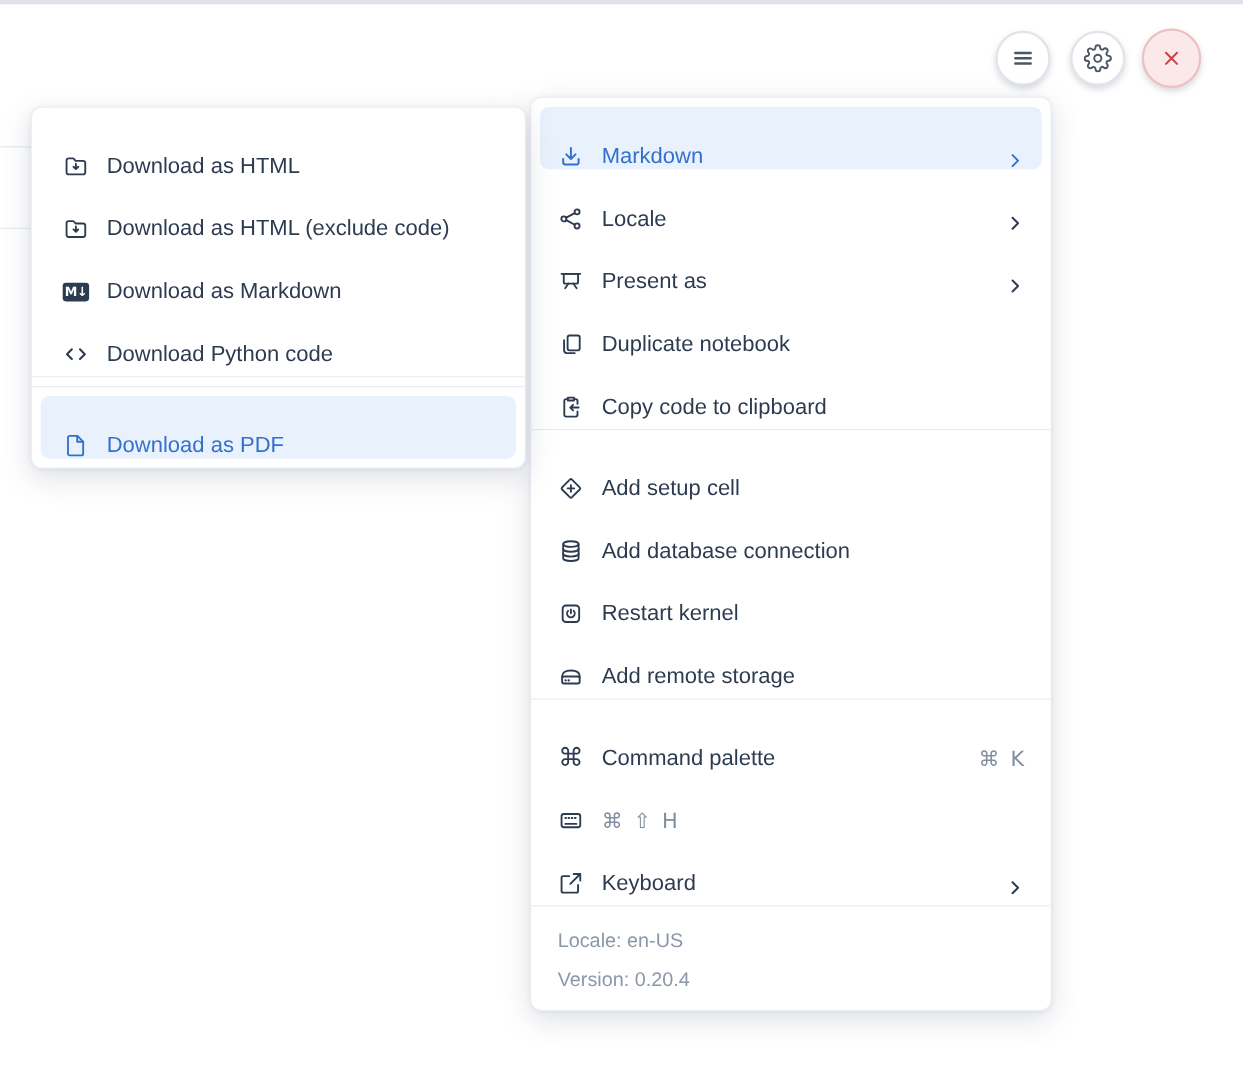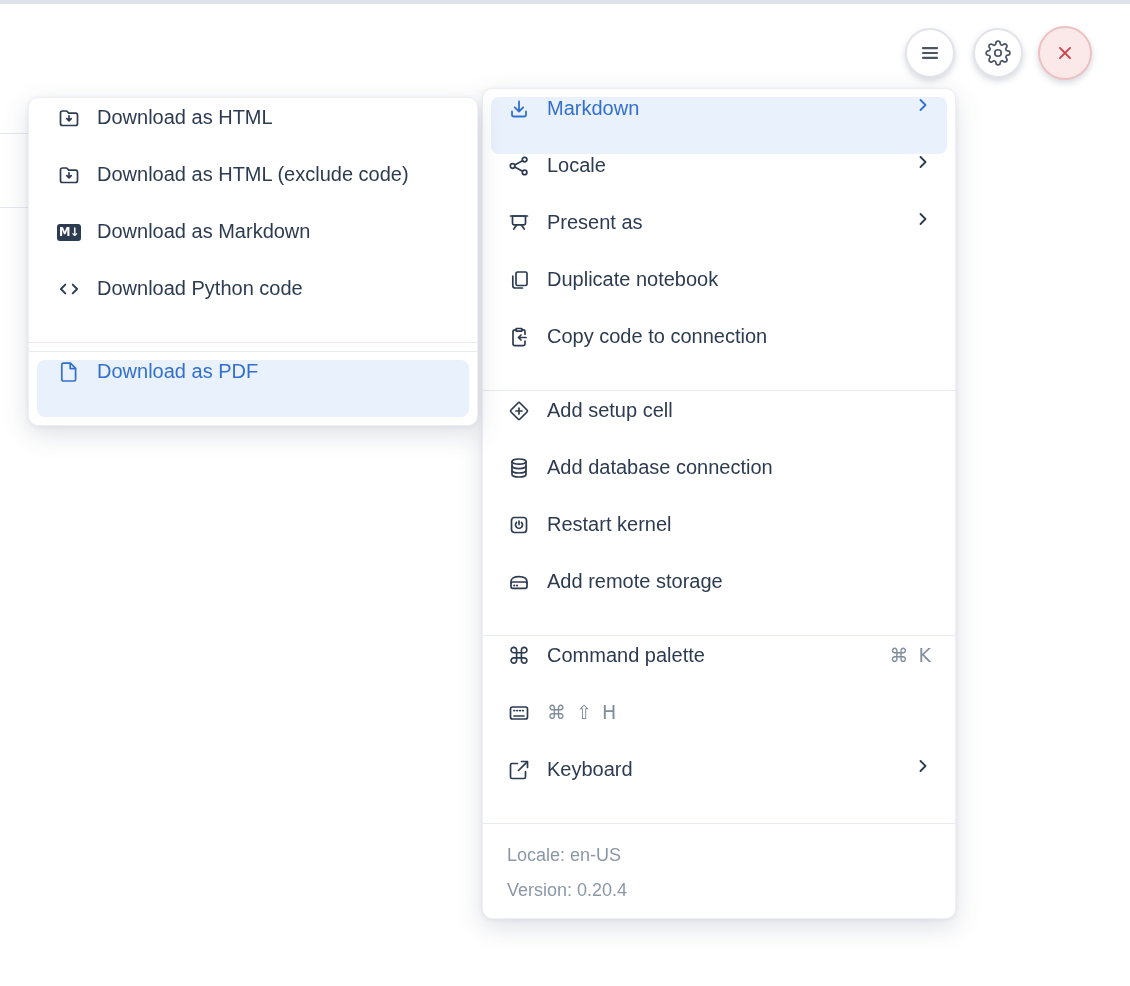--- a/index.html
+++ b/index.html
@@ -30,21 +30,21 @@
   .menu-panel{
     position:absolute;background:#ffffff;
     border:1px solid #edeff4;border-radius:10px;
     box-shadow:0 8px 26px rgba(70,85,110,.18),0 1px 4px rgba(70,85,110,.08);
     padding:8px 0;box-sizing:border-box;
   }
   #main-menu{left:482px;top:88px;width:474px;}
   #sub-menu{left:28px;top:97px;width:450px;}
 
   .menu-item{
-    display:flex;align-items:flex-start;height:57px;margin:0 8px;
+    display:flex;align-items:flex-end;height:57px;margin:0 8px;
     padding:0 16px;border-radius:8px;gap:16px;
     font-size:20px;cursor:pointer;white-space:nowrap;
   }
   #sub-menu .menu-item{padding:0 20px;}
   .menu-item .icon{
     width:24px;height:24px;flex:0 0 24px;
     display:flex;align-items:center;justify-content:center;color:#2d3b51;
   }
   .menu-item .label{flex:1;overflow:hidden;}
   .menu-item.active{background:#e9f1fc;color:#3370cd;}
@@ -162,21 +162,21 @@
   </div>
 
   <div class="menu-item">
     <span class="icon">
       <svg width="24" height="24" viewBox="0 0 24 24" fill="none" stroke="currentColor" stroke-width="1.7" stroke-linecap="round" stroke-linejoin="round">
           <path d="M14.8 4.8h1.6c.9 0 1.6.7 1.6 1.6v2.8M18 16v3.1c0 .9-.7 1.6-1.6 1.6H7.6c-.9 0-1.6-.7-1.6-1.6V6.4c0-.9.7-1.6 1.6-1.6h1.6"></path>
           <path d="M9.2 3.5h5.6v2.6H9.2z"></path>
           <path d="M19 12.5h-7.5M14 10l-2.6 2.5L14 15"></path>
         </svg>
     </span>
-    <span class="label">Copy code to connection</span>
+    <span class="label">Copy code to clipboard</span>
   </div>
 
   <div class="divider"></div>
 
   <div class="menu-item">
     <span class="icon">
       <svg width="24" height="24" viewBox="0 0 24 24" fill="none" stroke="currentColor" stroke-width="1.7" stroke-linecap="round" stroke-linejoin="round">
           <path d="M11 4l-7 7c-.55.55-.55 1.45 0 2l7 7c.55.55 1.45.55 2 0l7-7c.55-.55.55-1.45 0-2l-7-7c-.55-.55-1.45-.55-2 0z"></path>
           <path d="M12 9v6M9 12h6"></path>
         </svg>

